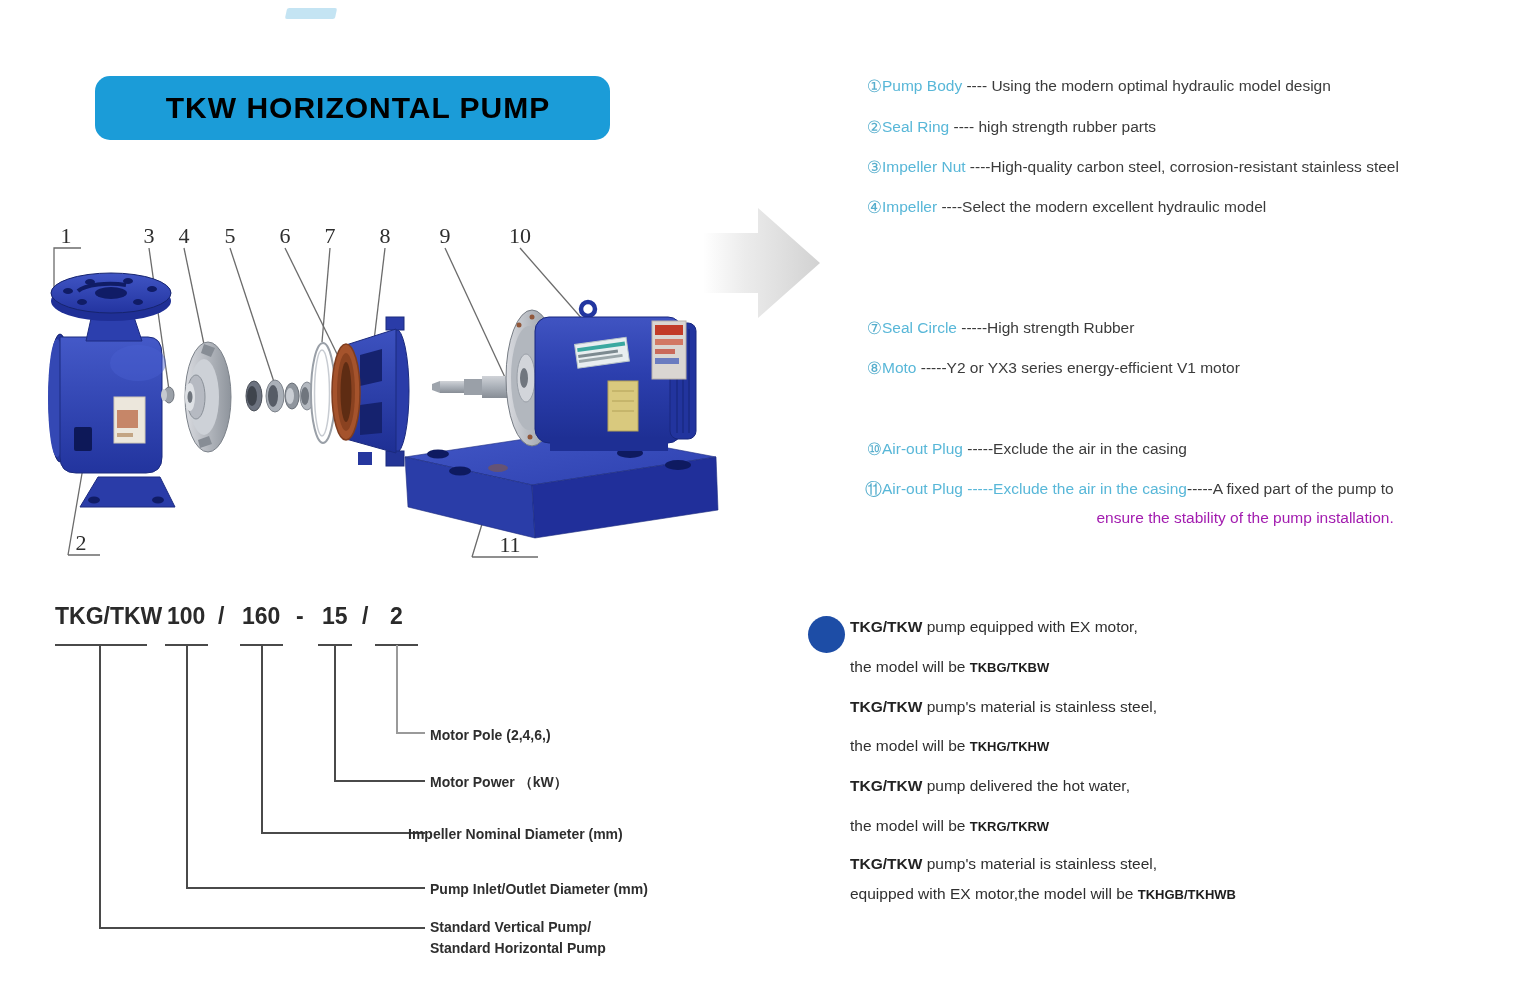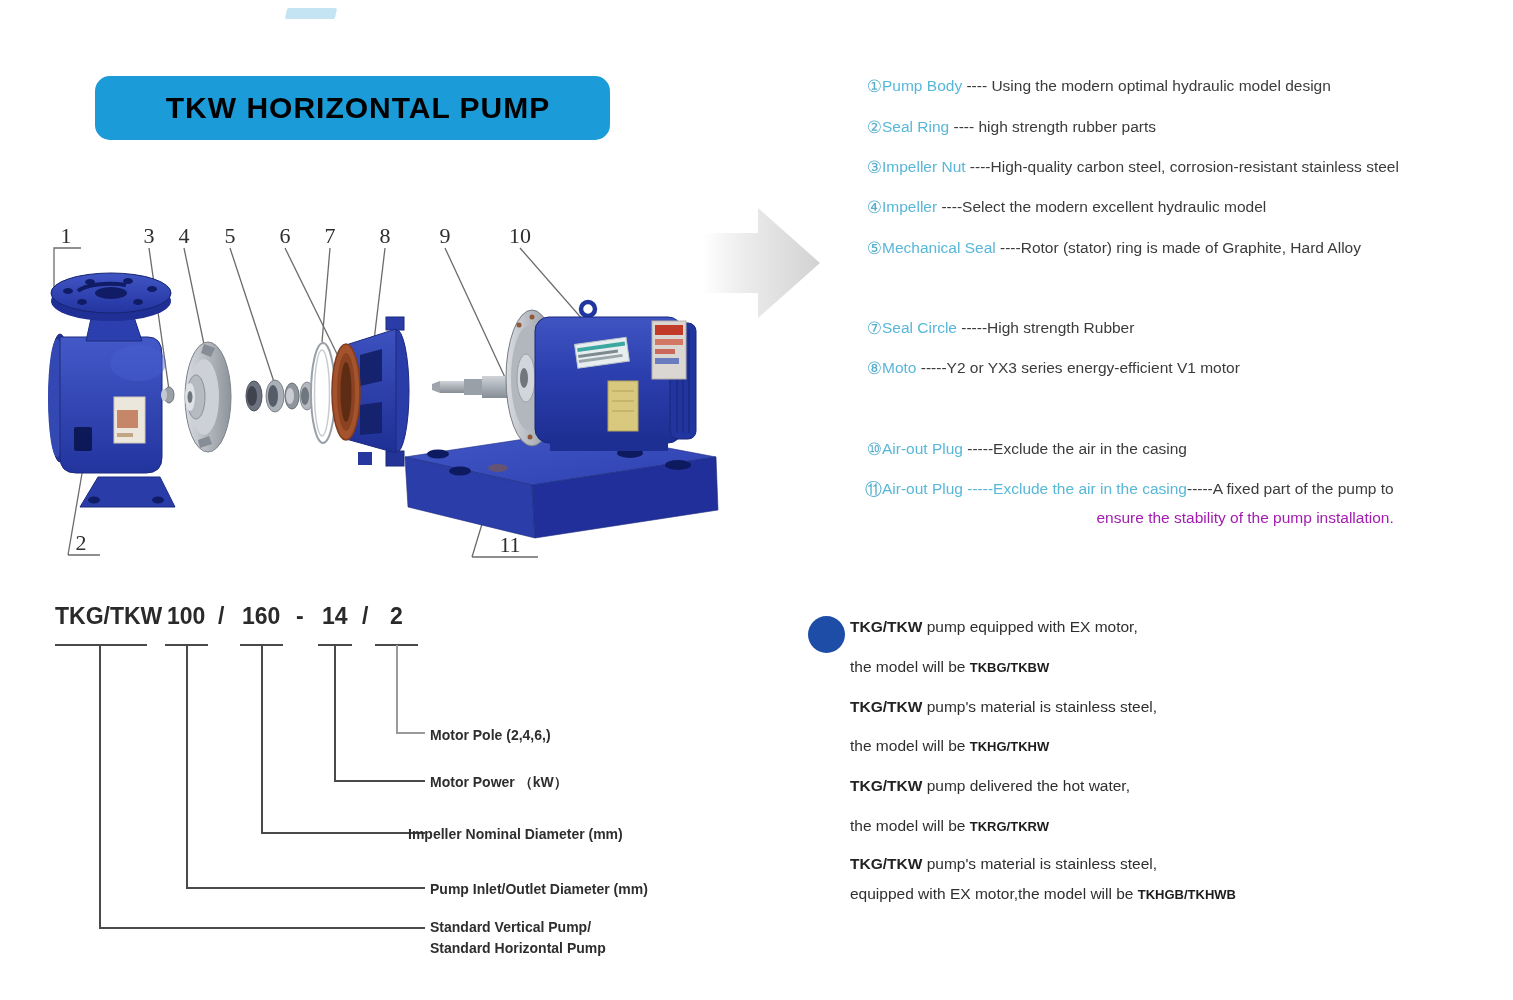--- a/index.html
+++ b/index.html
@@ -262,36 +262,35 @@
     </defs>
     <polygon points="8,33 63,33 63,8 125,63 63,118 63,93 8,93" fill="url(#gradArrow)"></polygon>
   </svg>
 </div>
 
 <div class="parts-list">
   <div class="pl-row" style="top:76px"><span class="pl-num">①</span><span class="pl-name">Pump Body</span><span class="pl-desc"> ---- Using the modern optimal hydraulic model design</span></div>
   <div class="pl-row" style="top:117px"><span class="pl-num">②</span><span class="pl-name">Seal Ring</span><span class="pl-desc"> ---- high strength rubber parts</span></div>
   <div class="pl-row" style="top:197px"><span class="pl-num">④</span><span class="pl-name">Impeller</span><span class="pl-desc"> ----Select the modern excellent hydraulic model</span></div>
   <div class="pl-row" style="top:157px"><span class="pl-num">③</span><span class="pl-name">Impeller Nut</span><span class="pl-desc"> ----High-quality carbon steel, corrosion-resistant stainless steel</span></div>
-  <div class="pl-row" style="top:238px"><span class="pl-num">⑤</span><span class="pl-name">Mechanical Seal</span><span class="pl-desc"> ----Rotor (stator) ring is made of Graphite, Hard Alloy</span></div>
   <div class="pl-row" style="top:318px"><span class="pl-num">⑦</span><span class="pl-name">Seal Circle</span><span class="pl-desc"> -----High strength Rubber</span></div>
   <div class="pl-row" style="top:358px"><span class="pl-num">⑧</span><span class="pl-name">Moto</span><span class="pl-desc"> -----Y2 or YX3 series energy-efficient V1 motor</span></div>
   <div class="pl-row" style="top:439px"><span class="pl-num">⑩</span><span class="pl-name">Air-out Plug</span><span class="pl-desc"> -----Exclude the air in the casing</span></div>
   <div class="pl-row" style="top:479px">
     <div><span class="pl-num">⑪</span><span class="pl-name">Air-out Plug</span><span class="pl-cyan"> -----Exclude the air in the casing</span><span class="pl-desc">-----A fixed part of the pump to</span></div>
     <div class="pl-line2">ensure the stability of the pump installation.</div>
   </div>
 </div>
 
 <span class="mc-seg" style="left:55px">TKG/TKW</span>
 <span class="mc-seg" style="left:167px">100</span>
 <span class="mc-seg" style="left:218px">/</span>
 <span class="mc-seg" style="left:242px">160</span>
 <span class="mc-seg" style="left:296px">-</span>
-<span class="mc-seg" style="left:322px">14</span>
+<span class="mc-seg" style="left:322px">15</span>
 <span class="mc-seg" style="left:362px">/</span>
 <span class="mc-seg" style="left:390px">2</span>
 
 <svg class="mc-lines" width="400" height="340" viewBox="0 0 400 340">
   <g stroke="#4a4a4a" stroke-width="2" fill="none">
     <path d="M15,10 H107"></path>
     <path d="M125,10 H168"></path>
     <path d="M200,10 H243"></path>
     <path d="M278,10 H312"></path>
     <path d="M335,10 H378"></path>

